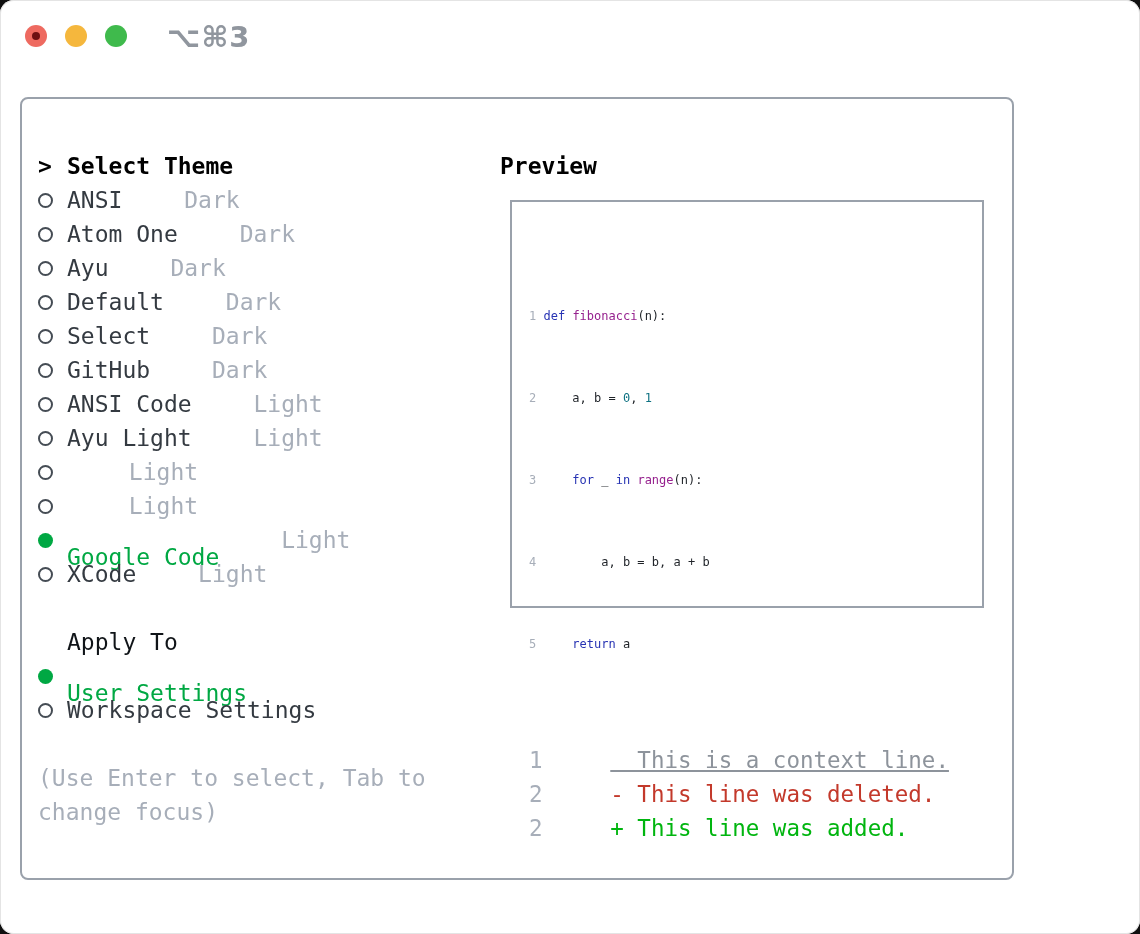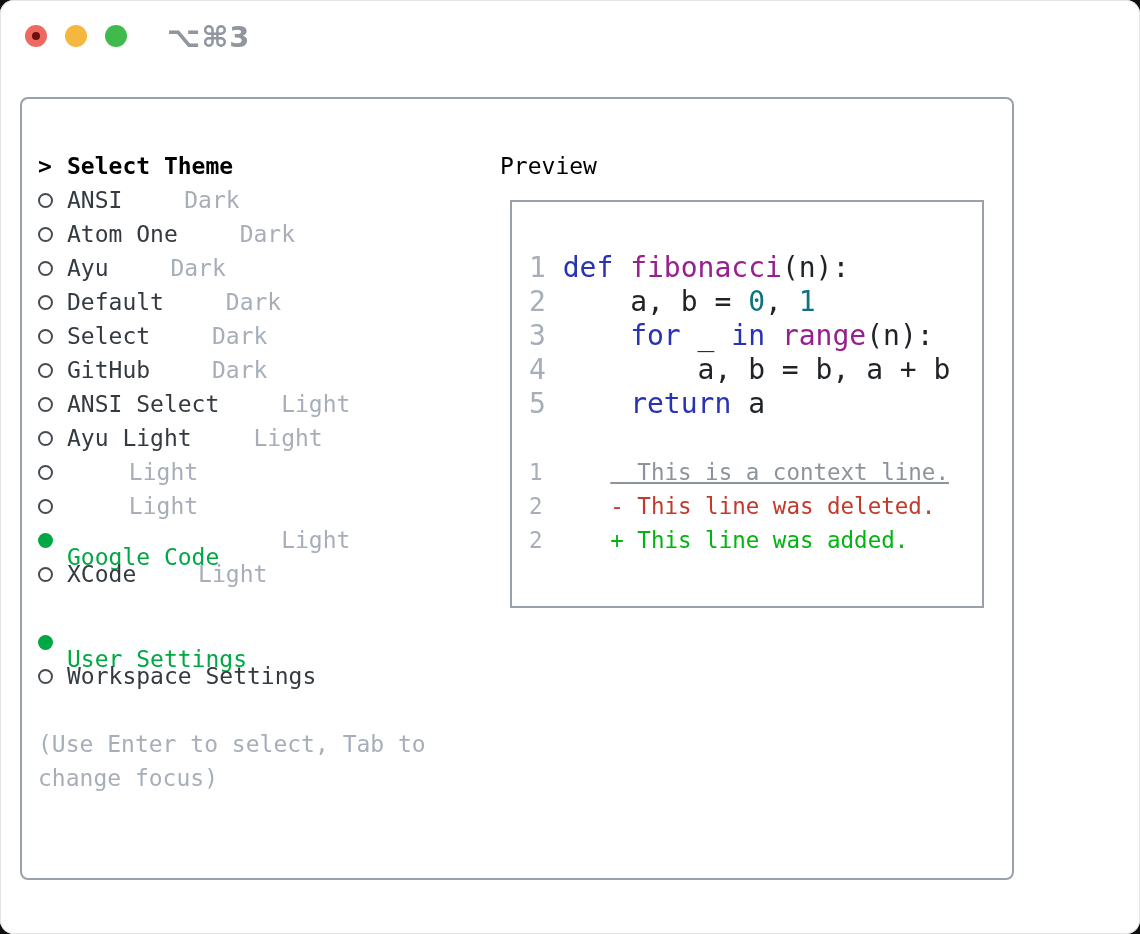--- a/index.html
+++ b/index.html
@@ -39,27 +39,27 @@
   .ring.filled{border:none;background:var(--selgreen);}
   .prompt-char{font-weight:700;color:#000;}
   .hdr{font-weight:700;color:#000;}
   .subhdr{color:#101418;}
   .item-name{color:var(--itemtext);}
   .item-name.selected{color:var(--selgreen);margin-top:33px;}
   .item-dim{color:var(--dim);margin-left:48px;}
   .help-line{height:34px;line-height:34px;color:var(--dim);white-space:pre;}
   
   .preview-title{position:absolute;left:478px;top:50px;height:34px;line-height:34px;
-    font-size:23px;font-weight:400;color:#000;}
+    font-size:23px;font-weight:700;color:#000;}
   .preview-box{
     position:absolute;left:488px;top:101px;width:474px;height:408px;
     box-sizing:border-box;border:2px solid var(--border);background:#fff;
   }
   .code{position:absolute;left:17px;top:49px;white-space:pre;}
-  .cline{height:34px;line-height:34px;font-size:28px;}
+  .cline{height:34px;line-height:34px;font-size:12px;margin-top:48px;}
   .dline{height:34px;line-height:34px;font-size:22.5px;}
   .ln{color:var(--linenum);}
   .tok-kw{color:var(--kw);}
   .tok-fn{color:var(--fn);}
   .tok-num{color:var(--num);}
   .tok-pl{color:var(--plain);}
   .diff-context{color:var(--context);text-decoration:underline;}
   .diff-deleted{color:var(--deleted);margin-top:24px;}
   .diff-added{color:var(--added);}
 </style>
@@ -84,28 +84,32 @@
         <span class="marker"><span class="prompt-char">&gt;</span></span>
         <span class="hdr">Select Theme</span>
       </div>
       <div id="theme-items">
           <div class="row"><span class="marker"><span class="ring"></span></span><span class="item-name">ANSI</span><span class="item-dim"> Dark</span></div>
           <div class="row"><span class="marker"><span class="ring"></span></span><span class="item-name">Atom One</span><span class="item-dim"> Dark</span></div>
           <div class="row"><span class="marker"><span class="ring"></span></span><span class="item-name">Ayu</span><span class="item-dim"> Dark</span></div>
           <div class="row"><span class="marker"><span class="ring"></span></span><span class="item-name">Default</span><span class="item-dim"> Dark</span></div>
           <div class="row"><span class="marker"><span class="ring"></span></span><span class="item-name">Select</span><span class="item-dim"> Dark</span></div>
           <div class="row"><span class="marker"><span class="ring"></span></span><span class="item-name">GitHub</span><span class="item-dim"> Dark</span></div>
-          <div class="row"><span class="marker"><span class="ring"></span></span><span class="item-name">ANSI Select</span><span class="item-dim"> Light</span></div>
+          <div class="row"><span class="marker"><span class="ring"></span></span><span class="item-name">ANSI Code</span><span class="item-dim"> Light</span></div>
           <div class="row"><span class="marker"><span class="ring"></span></span><span class="item-name">Ayu Light</span><span class="item-dim"> Light</span></div>
           <div class="row"><span class="marker"><span class="ring"></span></span><span class="item-dim"> Light</span></div>
           <div class="row"><span class="marker"><span class="ring"></span></span><span class="item-dim"> Light</span></div>
           <div class="row"><span class="marker"><span class="ring filled"></span></span><span class="item-name selected">Google Code</span><span class="item-dim"> Light</span></div>
           <div class="row"><span class="marker"><span class="ring"></span></span><span class="item-name">XCode</span><span class="item-dim"> Light</span></div>
         </div>
       <div class="row"></div>
+      <div class="row">
+        <span class="marker"></span>
+        <span class="subhdr">Apply To</span>
+      </div>
       <div id="apply-options">
           <div class="row"><span class="marker"><span class="ring filled"></span></span><span class="item-name selected">User Settings</span></div>
           <div class="row"><span class="marker"><span class="ring"></span></span><span class="item-name">Workspace Settings</span></div>
         </div>
       <div class="row"></div>
       <div class="help-line">(Use Enter to select, Tab to</div>
       <div class="help-line">change focus)</div>
     </div>
 
     <div class="preview-title">Preview</div>

